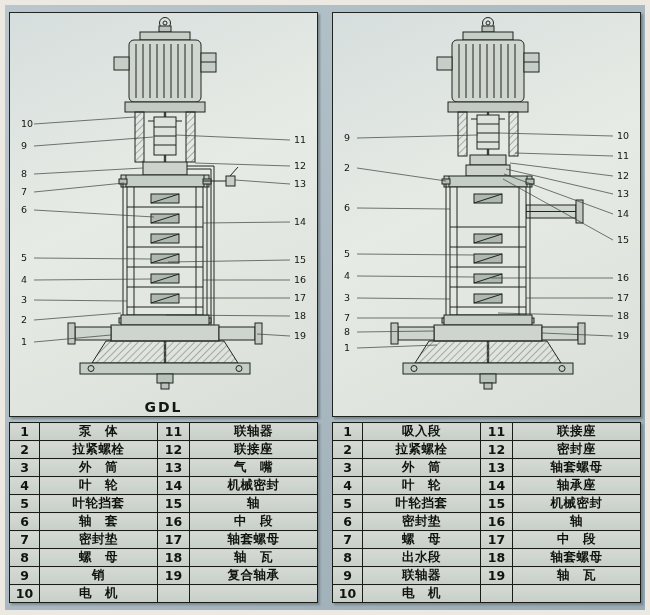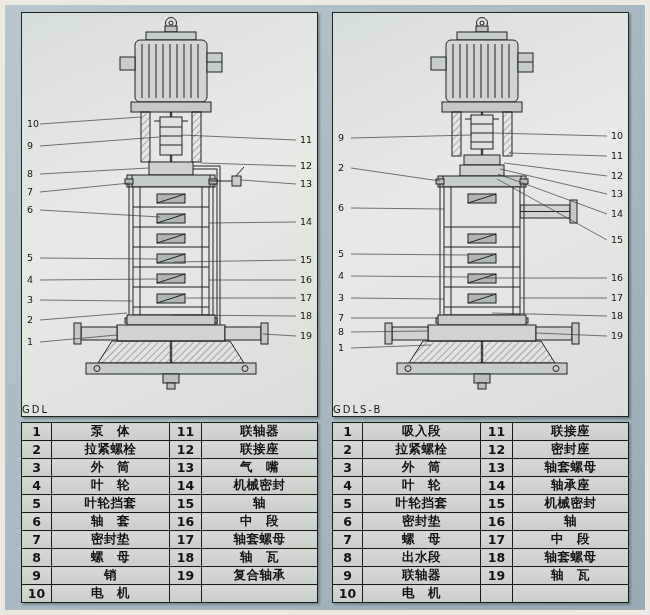--- a/index.html
+++ b/index.html
@@ -1,27 +1,27 @@
 <!DOCTYPE html>
 <html><head>
 <meta charset="utf-8">
 <style>
   html,body{margin:0;padding:0;width:650px;height:615px;overflow:hidden;
     font-family:"DejaVu Sans","Liberation Sans",sans-serif;background:#ece9e2;}
   .frame{position:absolute;inset:0;padding:5px;box-sizing:border-box;}
-  .canvas{width:100%;height:100%;box-sizing:border-box;padding:7px 16px;
+  .canvas{width:100%;height:100%;box-sizing:border-box;padding:7px 4px;
     background:linear-gradient(135deg,#b9c6cd 0%,#a8b7c0 55%,#9aabb4 100%);
     display:flex;gap:14px;}
   .panel{flex:1;display:flex;flex-direction:column;min-width:0;}
   .diagram-box{position:relative;height:406px;border:1px solid #20251f;
     background:linear-gradient(155deg,#d6dedd 0%,#e7ebe5 45%,#d9dfd8 100%);
     box-shadow:2px 2px 2px rgba(30,40,45,.35);}
   svg.pump{position:absolute;top:0;left:50%;transform:translateX(-50%);}
-  .caption{position:absolute;bottom:1px;left:0;right:0;text-align:left;
-    font-weight:normal;font-size:10px;letter-spacing:2px;color:#14180f;}
+  .caption{position:absolute;bottom:1px;left:0;right:0;text-align:center;
+    font-weight:bold;font-size:14px;letter-spacing:2px;color:#14180f;}
   table.parts{border-collapse:collapse;margin-top:5px;width:100%;table-layout:fixed;
     box-shadow:2px 2px 2px rgba(30,40,45,.3);}
   table.parts td{border:1px solid #191c14;height:16.4px;font-size:12.5px;font-weight:600;
     color:#11130d;background:linear-gradient(#d5dbd4,#c7cfc8);
     padding:0;overflow:hidden;white-space:nowrap;}
   td.n{text-align:center;}
   td.t{padding-left:7px;letter-spacing:.5px;text-align:center;}
 </style>
 </head>
 <body>
@@ -374,21 +374,20 @@
           <text x="280" y="166">12</text>
           <text x="280" y="184">13</text>
           <text x="280" y="204">14</text>
           <text x="280" y="230">15</text>
           <text x="280" y="268">16</text>
           <text x="280" y="288">17</text>
           <text x="280" y="306">18</text>
           <text x="280" y="326">19</text>
         </g>
       </svg>
-      <div class="caption">GDLS-B</div>
     </div>
     <table class="parts">
       <colgroup>
             <col style="width:30px">
             <col style="width:118px">
             <col style="width:32px">
             <col>
           </colgroup>
       <tbody>
             <tr>

